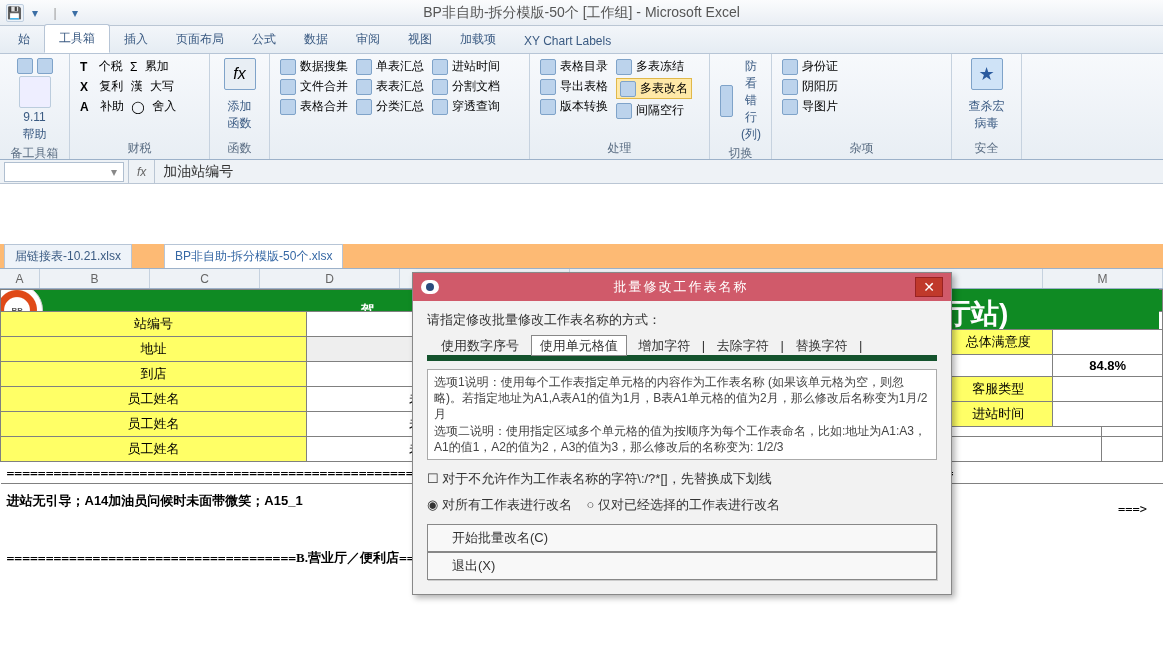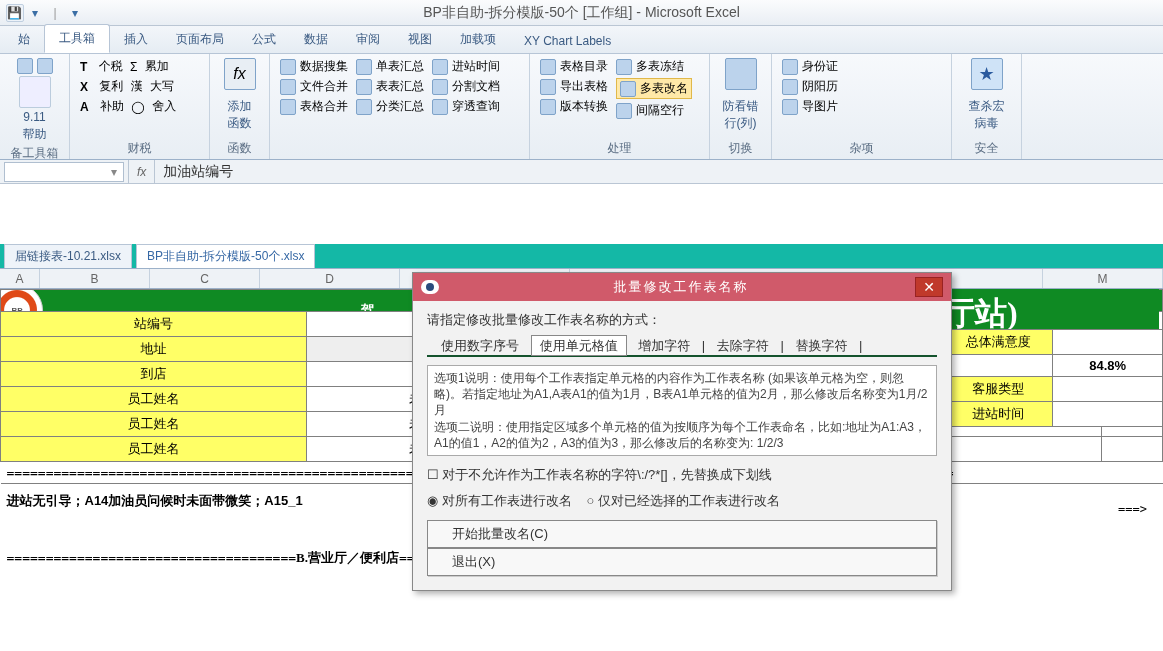--- a/index.html
+++ b/index.html
@@ -29,21 +29,21 @@
   .rb-row .rb-ico { width: 16px; height: 16px; }
 
   
   .formula-bar { height: 24px; background: #eef2f6; border-bottom: 1px solid #bac6d4; display:flex; align-items:center; }
   .name-box { width: 120px; height: 20px; border: 1px solid #b0bfd0; background: #fff; margin: 2px 4px; display:flex; align-items:center; justify-content:flex-end; padding:0 6px; color:#888;}
   .fx { font-style: italic; color: #666; padding: 0 8px; border-left:1px solid #bac6d4; border-right:1px solid #bac6d4; height: 100%; display:flex; align-items:center;}
   .formula-input { flex:1; padding: 0 8px; color:#333; font-size:14px; }
 
   
   .gap-row { height: 60px; background:#fff; }
-  .doc-tabs { height: 25px; background:#14b8a6; border-bottom:1px solid #9cb1c9; display:flex; align-items:flex-end; padding-left:4px; }
+  .doc-tabs { height: 25px; background:#fdba74; border-bottom:1px solid #9cb1c9; display:flex; align-items:flex-end; padding-left:4px;gap:28px; }
   .doc-tab { padding:3px 10px; border:1px solid #b7c5d6; background:#eef3f9; border-bottom:none; margin-right:4px; font-size:12px; color:#3a5a82; }
   .doc-tab.active { background:#fff; color:#3668a5; }
 
   .col-headers { height: 20px; background:#eef2f6; border-bottom:1px solid #9cb1c9; display:flex; }
   .col-headers div { border-right:1px solid #c6d2df; text-align:center; color:#666; font-size:12px; line-height:20px; }
 
   .sheet { position:relative; }
   table.grid { border-collapse: collapse; width: 100%; }
   table.grid td { border: 1px solid #808080; padding: 3px 6px; font-size: 13px; background:#fff; height: 22px; white-space: nowrap; overflow:hidden;}
   .green-hdr td { background:#0f8a23 !important; color:#fff; text-align:center; font-size:26px; height:50px; font-weight:bold; }
@@ -58,33 +58,33 @@
   .dialog { position:absolute; left:412px; top:272px; width:540px; background:#f2f2f2; border:1px solid #888; box-shadow: 3px 3px 6px rgba(0,0,0,.3); font-size:13px; z-index:50;}
   .dlg-title { height:28px; background:#d05a6a; color:#fff; display:flex; align-items:center; padding:0 8px; }
   .dlg-title .eye { width:18px; height:14px; background:#fff; border-radius:8px; margin-right:8px; display:flex;align-items:center;justify-content:center;}
   .dlg-title .eye::after{content:"";width:8px;height:8px;background:#2a4b7c;border-radius:50%;}
   .dlg-title .ttl { flex:1; text-align:center; letter-spacing:2px; }
   .dlg-close { width:28px; height:20px; background:#c0392b; color:#fff; text-align:center; line-height:18px; font-size:14px; border:1px solid #922; }
   .dlg-body { padding: 10px 14px 14px 14px; color:#333; }
   .dlg-row { margin-bottom:8px; }
   .tab-opts span { padding:2px 8px; color:#333; }
   .tab-opts .sel { border:1px solid #888; background:#fff; }
-  .tab-opts { border-bottom:2px solid #14532d; padding-left:6px; }
+  .tab-opts { border-bottom:6px solid #14532d; padding-left:6px; }
   .radio::before{content:"○ "; }
   .radio.on::before{content:"◉ "; color:#333;}
   .chk::before{content:"☐ ";}
   input.addr { width:80px; border:1px solid #888; padding:1px 4px; text-align:center; background:#fff; }
   .help-box { border:1px solid #aaa; background:#fff; padding:4px 6px; font-size:12px; color:#444; line-height:1.35; }
   .dlg-btn { display:inline-block; border:1px solid #888; background:#f8f8f8; padding:4px 24px; box-shadow:1px 1px 0 #ccc; }
   .btn-row { display:flex; justify-content:space-around; margin-top:10px;flex-direction:column; }
 
   .right-yellow { position:absolute; right:0; top:322px; width:220px; }
   .right-yellow .y td { background:#ffff66; border:1px solid #808080; padding:3px 6px; text-align:center; font-size:13px;}
   .right-yellow .val td { background:#fff; border:1px solid #808080; padding:3px 6px; text-align:center; font-size:13px; }
-  .right-green { position:absolute; right:4px; top:295px; height:50px; width:220px; background:#0f8a23; color:#fff; font-size:32px; font-weight:bold; display:flex; align-items:center; justify-content:flex-start; padding-left:4px;font-family:Liberation Serif, serif;}
+  .right-green { position:absolute; right:4px; top:295px; height:50px; width:220px; background:#0f8a23; color:#fff; font-size:28px; font-weight:bold; display:flex; align-items:center; justify-content:flex-start; padding-left:4px;}
 
   .monoline { font-family: monospace; white-space:nowrap; overflow:hidden; }
 </style>
 </head>
 <body>
 
 <div class="title-bar">
   <div class="qat">
     <span>💾</span>
     <span class="drop">▾</span>
@@ -216,21 +216,21 @@
         <div class="rb-row">
             <div class="rb-ico"></div>
             <span>间隔空行</span>
           </div>
       </div>
     </div>
     <div class="ribbon-group-label">处理</div>
   </div>
 
   <div class="ribbon-group" style="width:62px">
-    <div class="ribbon-group-body" style="flex-direction:column;align-items:center">
+    <div class="ribbon-group-body" style="flex-direction:row;align-items:center">
       <div class="rb-ico big"></div>
       <div class="rb-text" style="white-space:pre-line;text-align:center">防看错
 行(列)</div>
     </div>
     <div class="ribbon-group-label">切换</div>
   </div>
 
   <div class="ribbon-group" style="width:180px">
     <div class="ribbon-group-body">
       <div class="rb-col">

